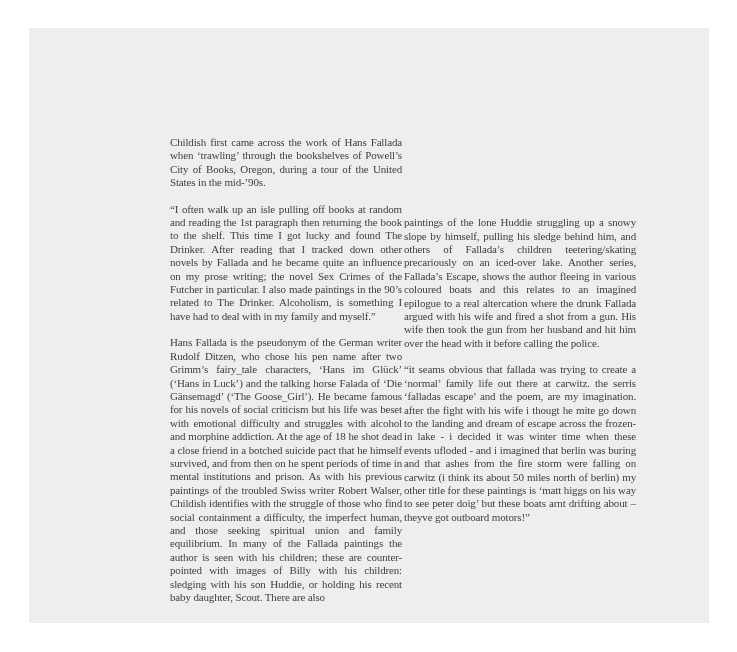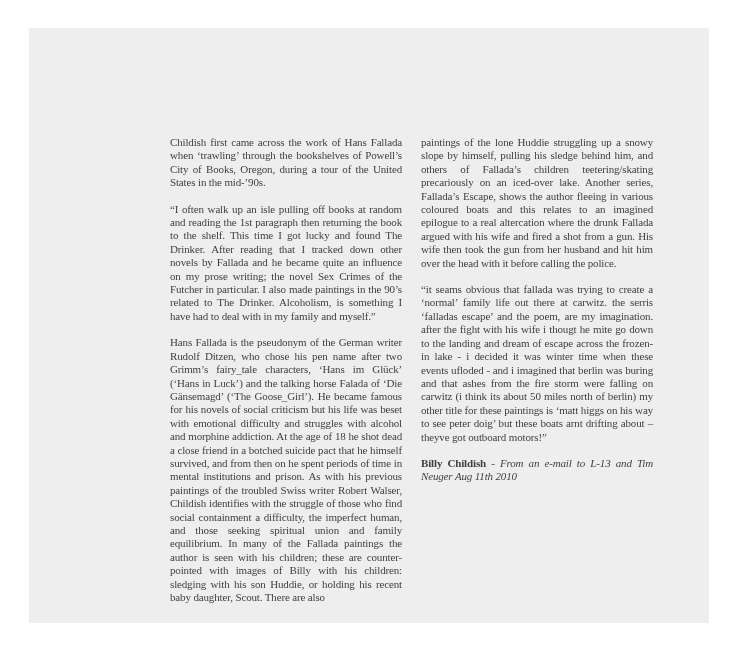--- a/index.html
+++ b/index.html
@@ -24,21 +24,22 @@
     width: 680px;
     height: 595px;
     background: #eeeeee;
   }
   .columns {
     position: absolute;
     left: 141px;
     top: 108px;
     width: 483px;
     display: flex;
-    gap: 19px;
+    gap: 2px;
+    align-items: center;
   }
   .col {
     width: 232px;
     color: #3f3f3f;
     font-size: 11px;
     line-height: 13.4px;
     letter-spacing: -0.15px;
     text-align: justify;
   }
   .col p {
@@ -63,20 +64,17 @@
 
       <div class="col">
         <p>Childish first came across the work of Hans Fallada when ‘trawling’ through the bookshelves of Powell’s City of Books, Oregon, during a tour of the United States in the mid-’90s.</p>
         <p class="quote">“I often walk up an isle pulling off books at random and reading the 1st paragraph then returning the book to the shelf. This time I got lucky and found The Drinker. After reading that I tracked down other novels by Fallada and he became quite an influence on my prose writing; the novel Sex Crimes of the Futcher in particular. I also made paintings in the 90’s related to The Drinker. Alcoholism, is something I have had to deal with in my family and myself.”</p>
         <p>Hans Fallada is the pseudonym of the German writer Rudolf Ditzen, who chose his pen name after two Grimm’s fairy_tale characters, ‘Hans im Glück’ (‘Hans in Luck’) and the talking horse Falada of ‘Die Gänsemagd’ (‘The Goose_Girl’). He became famous for his novels of social criticism but his life was beset with emotional difficulty and struggles with alcohol and morphine addiction. At the age of 18 he shot dead a close friend in a botched suicide pact that he himself survived, and from then on he spent periods of time in mental institutions and prison. As with his previous paintings of the troubled Swiss writer Robert Walser, Childish identifies with the struggle of those who find social containment a difficulty, the imperfect human, and those seeking spiritual union and family equilibrium. In many of the Fallada paintings the author is seen with his children; these are counter-pointed with images of Billy with his children: sledging with his son Huddie, or holding his recent baby daughter, Scout. There are also</p>
       </div>
 
       <div class="col">
         <p>paintings of the lone Huddie struggling up a snowy slope by himself, pulling his sledge behind him, and others of Fallada’s children teetering/skating precariously on an iced-over lake. Another series, Fallada’s Escape, shows the author fleeing in various coloured boats and this relates to an imagined epilogue to a real altercation where the drunk Fallada argued with his wife and fired a shot from a gun. His wife then took the gun from her husband and hit him over the head with it before calling the police.</p>
         <p class="quote">“it seams obvious that fallada was trying to create a ‘normal’ family life out there at carwitz. the serris ‘falladas escape’ and the poem, are my imagination. after the fight with his wife i thougt he mite go down to the landing and dream of escape across the frozen-in lake - i decided it was winter time when these events ufloded - and i imagined that berlin was buring and that ashes from the fire storm were falling on carwitz (i think its about 50 miles north of berlin) my other title for these paintings is ‘matt higgs on his way to see peter doig’ but these boats arnt drifting about – theyve got outboard motors!”</p>
-        <p>
-          <span class="byline-name">Billy Childish</span><span class="byline-rest"> - </span><span class="byline-rest">From an e-mail to L-13 and Tim Neuger Aug 11th 2010</span>
-        </p>
       </div>
 
     </div>
   </div>
 </div>
 
 </body></html>

